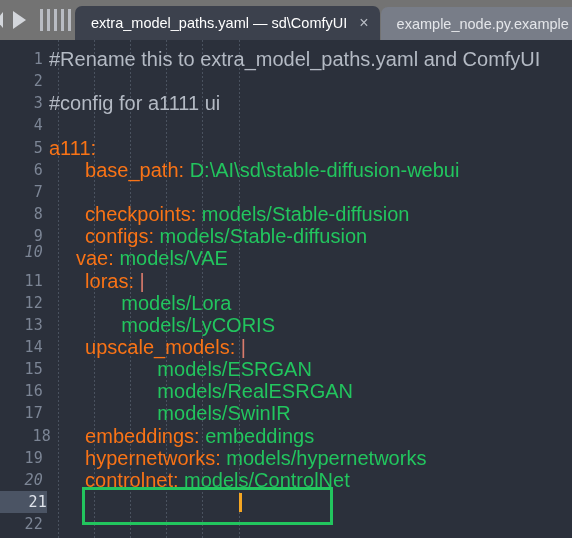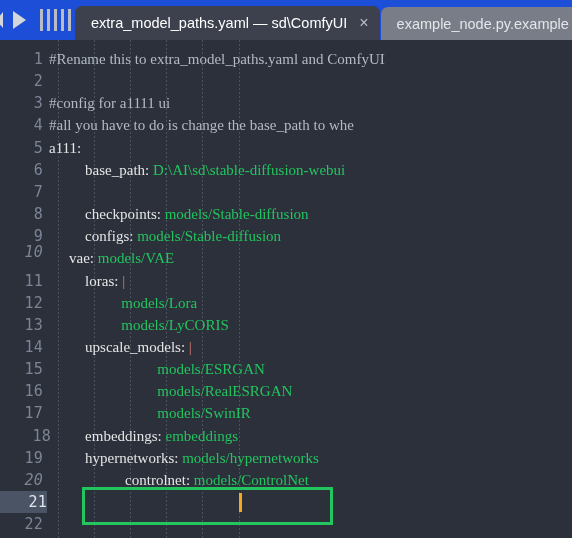--- a/index.html
+++ b/index.html
@@ -16,21 +16,21 @@
     font-family: "DejaVu Sans Mono", monospace;
     user-select: none;
   }
 
   
   .tabbar {
     position: absolute;
     left: 0; top: 0;
     width: 572px;
     height: 40px;
-    background: #1d4ed8;
+    background: #737373;
     display: flex;
     align-items: flex-end;
     overflow: hidden;
   }
   .nav-zone {
     display: flex;
     align-items: center;
     height: 40px;
     padding-left: 0px;
     gap: 7px;
@@ -143,26 +143,26 @@
     background: #4b5464;
     width: 47px;
   }
 
   .row {
     position: absolute;
     left: 0;
     height: 22px;
     line-height: 22px;
     white-space: pre;
-    font-family: Liberation Serif, serif;
-    font-size: 15px;
+    font-family: Liberation Sans, sans-serif;
+    font-size: 20px;
     color: #c6cbd4;
     letter-spacing: 0px;
   }
-  .k   { color: #e5e5e5; }
+  .k   { color: #f97316; }
   .v   { color: #22c55e; }
   .cm  { color: #b4bac4; }
   .pipe{ color: #d97b6c; }
 
   
   .guide {
     position: absolute;
     top: 0;
     width: 1px;
     height: 498px;
@@ -242,37 +242,36 @@
     <div class="code-area" id="codeArea">
         <div class="guide" style="left: 11px;"></div>
         <div class="guide" style="left: 47.12px;"></div>
         <div class="guide" style="left: 83.24px;"></div>
         <div class="guide" style="left: 119.36px;"></div>
         <div class="guide" style="left: 155.48px;"></div>
         <div class="guide" style="left: 191.6px;"></div>
         <div class="row" style="top: 8px; left: 2px;"><span class="cm">#Rename this to extra_model_paths.yaml and ComfyUI</span></div>
         <div class="row" style="top: 30.15px; left: 2px;"></div>
         <div class="row" style="top: 52.3px; left: 2px;"><span class="cm">#config for a1111 ui</span></div>
-        <div class="row" style="top: 74.45px; left: 2px;"><span class="cm">#all you have to do is change the base_path to whe</span></div>
         <div class="row" style="top: 96.6px; left: 2px;"><span class="k">a111</span><span class="k">:</span></div>
         <div class="row" style="top: 118.75px; left: 38.12px;"><span class="k">base_path</span><span class="k">: </span><span class="v">D:\AI\sd\stable-diffusion-webui</span></div>
         <div class="row" style="top: 140.9px; left: 2px;"></div>
         <div class="row" style="top: 163.05px; left: 38.12px;"><span class="k">checkpoints</span><span class="k">: </span><span class="v">models/Stable-diffusion</span></div>
         <div class="row" style="top: 185.2px; left: 38.12px;"><span class="k">configs</span><span class="k">: </span><span class="v">models/Stable-diffusion</span></div>
-        <div class="row" style="top: 207.35px; left: 22px;"><span class="k">vae</span><span class="k">: </span><span class="v">models/VAE</span></div>
+        <div class="row" style="top: 207.35px; left: 29px;"><span class="k">vae</span><span class="k">: </span><span class="v">models/VAE</span></div>
         <div class="row" style="top: 229.5px; left: 38.12px;"><span class="k">loras</span><span class="k">: </span><span class="pipe">|</span></div>
         <div class="row" style="top: 251.65px; left: 74.24px;"><span class="v">models/Lora</span></div>
         <div class="row" style="top: 273.8px; left: 74.24px;"><span class="v">models/LyCORIS</span></div>
         <div class="row" style="top: 295.95px; left: 38.12px;"><span class="k">upscale_models</span><span class="k">: </span><span class="pipe">|</span></div>
         <div class="row" style="top: 318.1px; left: 110.36px;"><span class="v">models/ESRGAN</span></div>
         <div class="row" style="top: 340.25px; left: 110.36px;"><span class="v">models/RealESRGAN</span></div>
         <div class="row" style="top: 362.4px; left: 110.36px;"><span class="v">models/SwinIR</span></div>
         <div class="row" style="top: 384.55px; left: 38.12px;"><span class="k">embeddings</span><span class="k">: </span><span class="v">embeddings</span></div>
         <div class="row" style="top: 406.7px; left: 38.12px;"><span class="k">hypernetworks</span><span class="k">: </span><span class="v">models/hypernetworks</span></div>
-        <div class="row" style="top: 428.85px; left: 38.12px; margin-left: 40px;"><span class="k">controlnet</span><span class="k">: </span><span class="v">models/ControlNet</span></div>
+        <div class="row" style="top: 428.85px; left: 38.12px;"><span class="k">controlnet</span><span class="k">: </span><span class="v">models/ControlNet</span></div>
         <div class="focus-box" style="left: 35px; top: 447px; width: 251px; height: 38px;"></div>
         <div class="caret" style="left: 191.63px; top: 453px; height: 19px;"></div>
         <div class="row" style="top: 473.15px; left: 2px;"></div>
       </div>
 
   </div>
 
 </div>
 
 </body></html>

